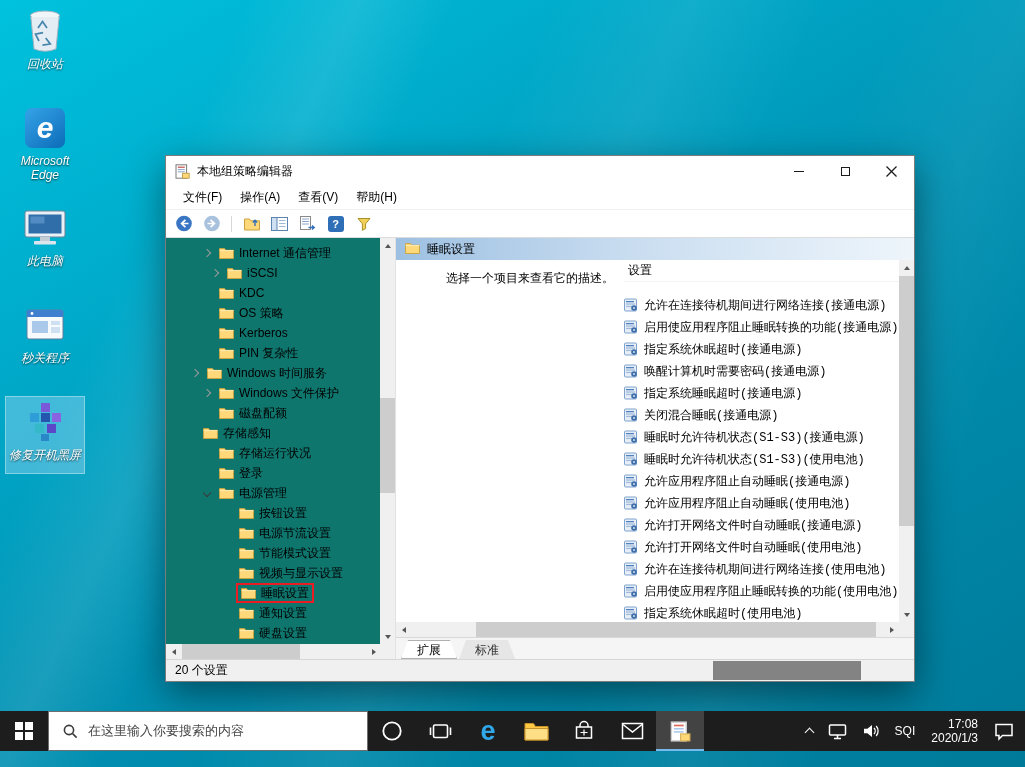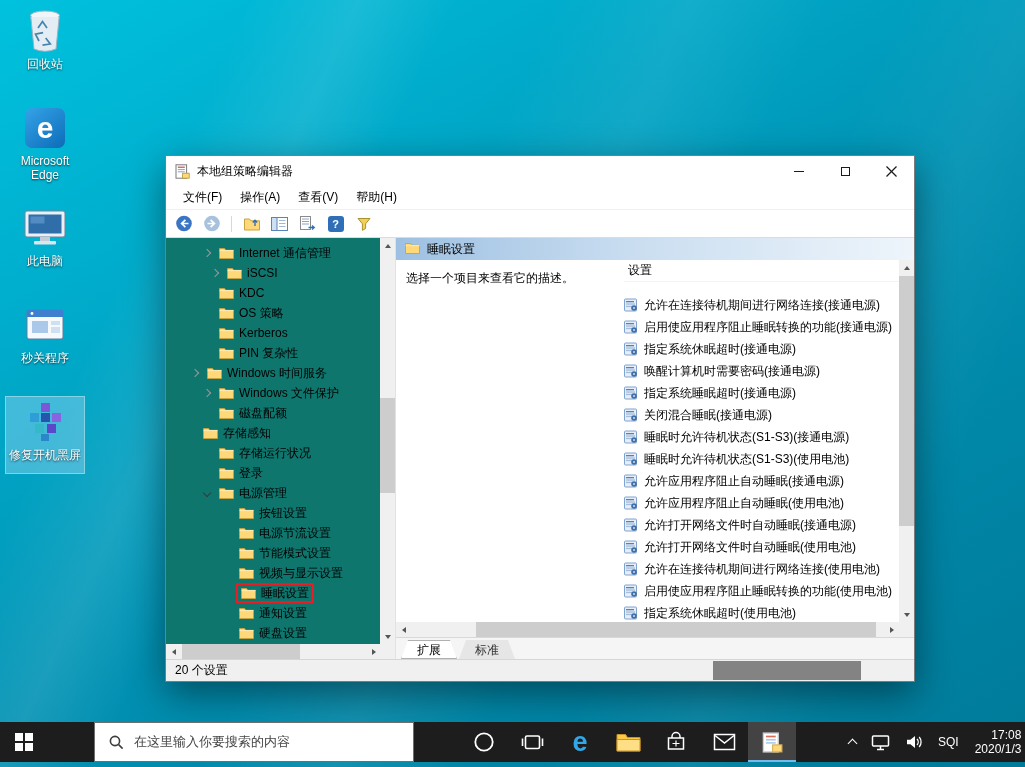--- a/index.html
+++ b/index.html
@@ -7,21 +7,21 @@
   body{font-family:"Liberation Sans","DejaVu Sans",sans-serif;font-size:12px;color:#000;}
 
   
   .desktop{position:relative;width:1025px;height:767px;overflow:hidden;
     background:linear-gradient(150deg,#00c2de 0%,#00a9c9 28%,#0090b2 55%,#007a99 100%);}
   .desktop::before{content:"";position:absolute;inset:0;pointer-events:none;background:
     linear-gradient(115deg,transparent 18%,rgba(255,255,255,.10) 26%,transparent 33%),
     linear-gradient(115deg,transparent 40%,rgba(255,255,255,.07) 50%,transparent 60%),
     linear-gradient(115deg,transparent 65%,rgba(255,255,255,.05) 75%,transparent 85%);}
   .desktop-icons{position:absolute;left:6px;top:6px;display:flex;flex-direction:column;gap:21px;z-index:1;}
-  .desktop-icon{width:78px;min-height:76px;display:flex;flex-direction:column;align-items:center;padding-top:2px;}
+  .desktop-icon{width:78px;min-height:76px;display:flex;flex-direction:column;align-items:center;padding-top:2px;font-style:italic;}
   .desktop-icon .ic{width:46px;height:46px;display:flex;align-items:center;justify-content:center;}
   .desktop-icon .lbl{margin-top:3px;color:#fff;text-align:center;line-height:14px;font-size:12px;
     text-shadow:0 1px 2px rgba(0,0,0,.75);}
   .desktop-icon.selected{background:rgba(190,225,255,.35);outline:1px solid rgba(240,248,255,.55);}
   .edge-tile{width:40px;height:40px;border-radius:7px;background:linear-gradient(140deg,#35a3e8,#0c6cb8);
     color:#fff;font-size:30px;font-weight:bold;display:flex;align-items:center;justify-content:center;}
 
   
   .window{position:absolute;left:165px;top:155px;width:750px;height:527px;background:#fff;
     border:1px solid #7c7c7c;box-shadow:0 12px 36px rgba(0,0,0,.45);display:flex;flex-direction:column;z-index:5;}
@@ -67,44 +67,44 @@
   .tree-vscroll .sb-thumb-v{top:160px;height:95px;}
   .tree-hscroll{position:absolute;left:0;bottom:0;width:215px;height:15px;}
   .tree-hscroll .sb-btn.right-end{position:absolute;right:0;top:0;}
   .tree-hscroll .sb-thumb-h{left:16px;width:118px;}
   .corner{position:absolute;right:0;bottom:0;width:15px;height:15px;}
 
   .right-pane{flex:1;display:flex;flex-direction:column;min-width:0;background:#fff;}
   .pane-header{flex:0 0 22px;background:linear-gradient(to right,#9dc0e2 0%,#c9ddf0 45%,#eef5fb 100%);
     display:flex;align-items:center;gap:7px;padding-left:9px;}
   .pane-body{flex:1;display:flex;min-height:0;}
-  .desc-panel{flex:0 0 228px;padding:10px;}
+  .desc-panel{flex:0 0 228px;padding:10px;text-align:right;}
   .settings-panel{flex:1;display:flex;flex-direction:column;min-width:0;overflow:hidden;gap:12px;}
   .settings-col-header{flex:0 0 22px;display:flex;align-items:center;padding-left:4px;border-bottom:1px solid #f4f4f4;}
-  .settings-list{flex:1;overflow:hidden;}
+  .settings-list{flex:1;overflow:hidden;font-family:Liberation Mono, monospace;}
   .setting-row{height:22px;display:flex;align-items:center;white-space:nowrap;}
   .set-ic{flex:0 0 14px;display:flex;margin-right:6px;}
   .right-vscroll{flex:0 0 15px;position:relative;}
   .right-vscroll .sb-btn.bottom{position:absolute;bottom:0;}
   .right-vscroll .sb-thumb-v{top:16px;height:250px;}
   .hscroll-row{flex:0 0 15px;display:flex;}
   .right-hscroll{flex:1;height:15px;position:relative;}
   .right-hscroll .sb-btn.right-end{position:absolute;right:0;top:0;}
   .right-hscroll .sb-thumb-h{left:80px;width:400px;}
   .corner2{flex:0 0 15px;}
   .tabstrip{flex:0 0 22px;background:#f5f5f5;border-top:1px solid #d8d8d8;display:flex;align-items:flex-end;padding-left:5px;gap:2px;}
   .tab{height:19px;padding:2px 16px 0;clip-path:polygon(7px 0,calc(100% - 7px) 0,100% 100%,0 100%);
     background:#e6e6e6;color:#333;}
   .tab.active{background:#fff;box-shadow:0 0 0 1px #b0b0b0 inset;color:#000;}
   .statusbar{flex:0 0 22px;background:#f0f0f0;border-top:1px solid #d6d6d6;display:flex;align-items:center;
     padding-left:9px;position:relative;}
   .status-block{position:absolute;left:547px;top:1px;width:148px;height:19px;background:#838383;}
 
   
-  .taskbar{position:absolute;left:0;bottom:5px;width:1025px;height:40px;background:#1d1d1d;display:flex;z-index:10;gap:46px;}
+  .taskbar{position:absolute;left:0;bottom:16px;width:1025px;height:40px;background:#1d1d1d;display:flex;z-index:10;}
   .start-btn{flex:0 0 48px;display:flex;align-items:center;justify-content:center;}
   .start-logo{display:grid;grid-template-columns:8px 8px;grid-template-rows:8px 8px;gap:1.5px;}
   .start-logo i{background:#fff;display:block;}
   .search-box{flex:0 0 320px;background:#fff;border:1px solid #6e6e6e;display:flex;align-items:center;gap:9px;padding-left:13px;}
   .search-box .ph{color:#454545;font-size:13px;}
   .tb-buttons{display:flex;}
   .tb-button{width:48px;display:flex;align-items:center;justify-content:center;}
   .tb-button.active{background:rgba(255,255,255,.17);box-shadow:inset 0 -2px 0 #76b9ed;}
   .edge-e{color:#30a7e8;font-size:27px;font-weight:bold;line-height:1;}
   .tray{margin-left:auto;display:flex;align-items:center;color:#fff;padding-right:4px;}

